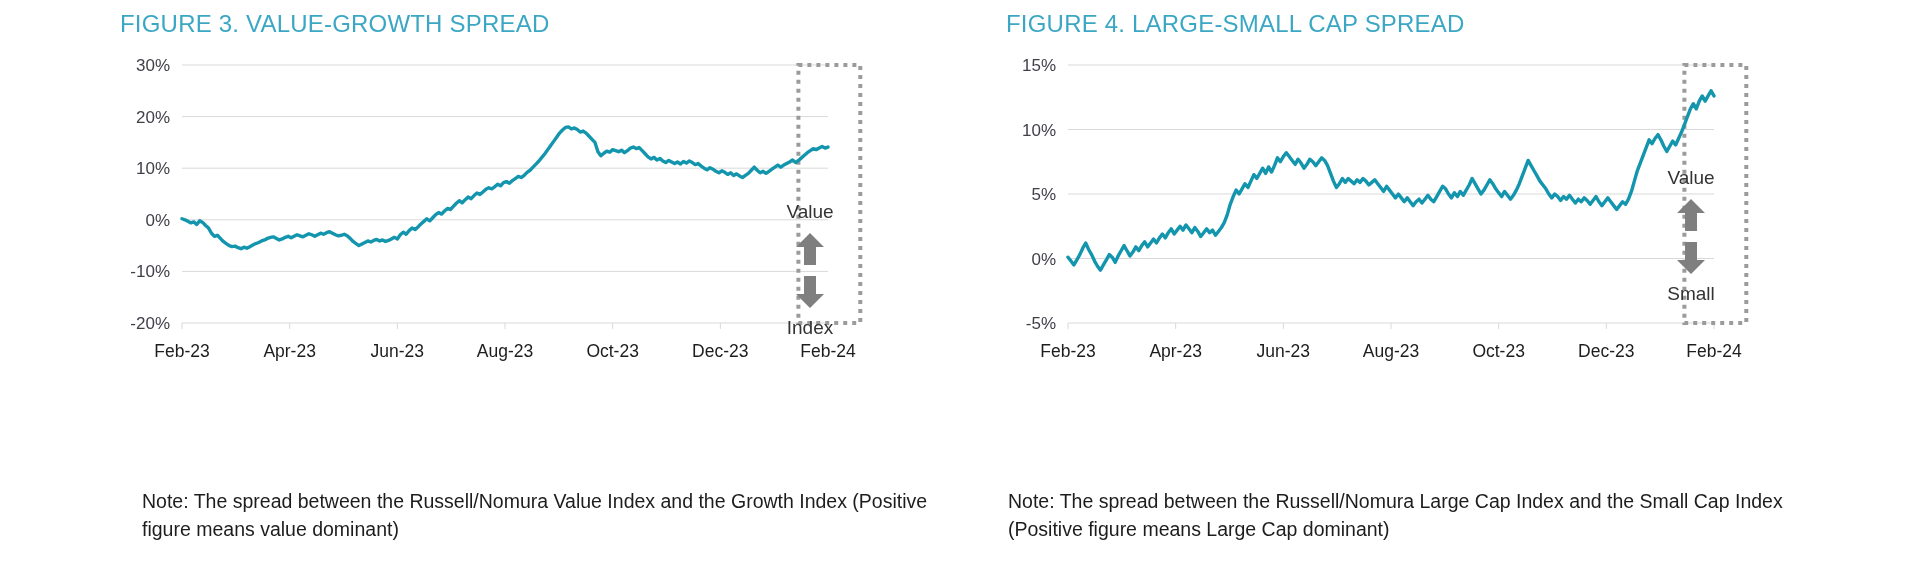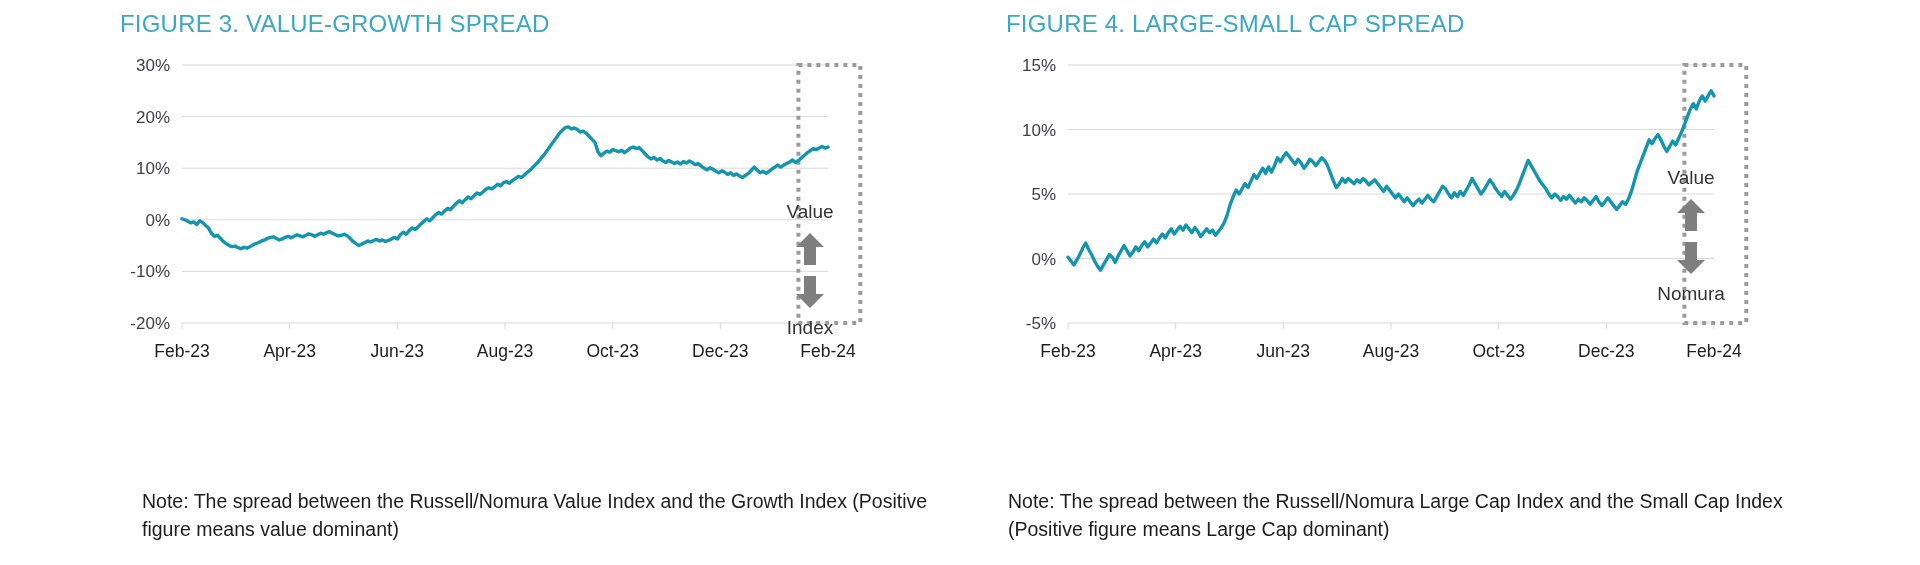--- a/index.html
+++ b/index.html
@@ -124,18 +124,18 @@
         </svg>
     </div>
     <div class="arrow-group" style="left:635px;top:168px;">
       <div class="arrow-label">Value</div>
       <svg class="arrow-shape" width="30" height="34" viewBox="0 0 30 34">
         <polygon points="15,1 29,15 21,15 21,33 9,33 9,15 1,15" fill="#7F7F7F"></polygon>
       </svg>
       <svg class="arrow-shape" width="30" height="34" viewBox="0 0 30 34">
         <polygon points="15,33 29,19 21,19 21,1 9,1 9,19 1,19" fill="#7F7F7F"></polygon>
       </svg>
-      <div class="arrow-label">Nomura</div>
+      <div class="arrow-label">Small</div>
     </div>
     <div class="note note-right">Note: The spread between the Russell/Nomura Large Cap Index and the Small Cap Index (Positive figure means Large Cap dominant)</div>
   </div>
 
 </div>
 
 </body></html>

